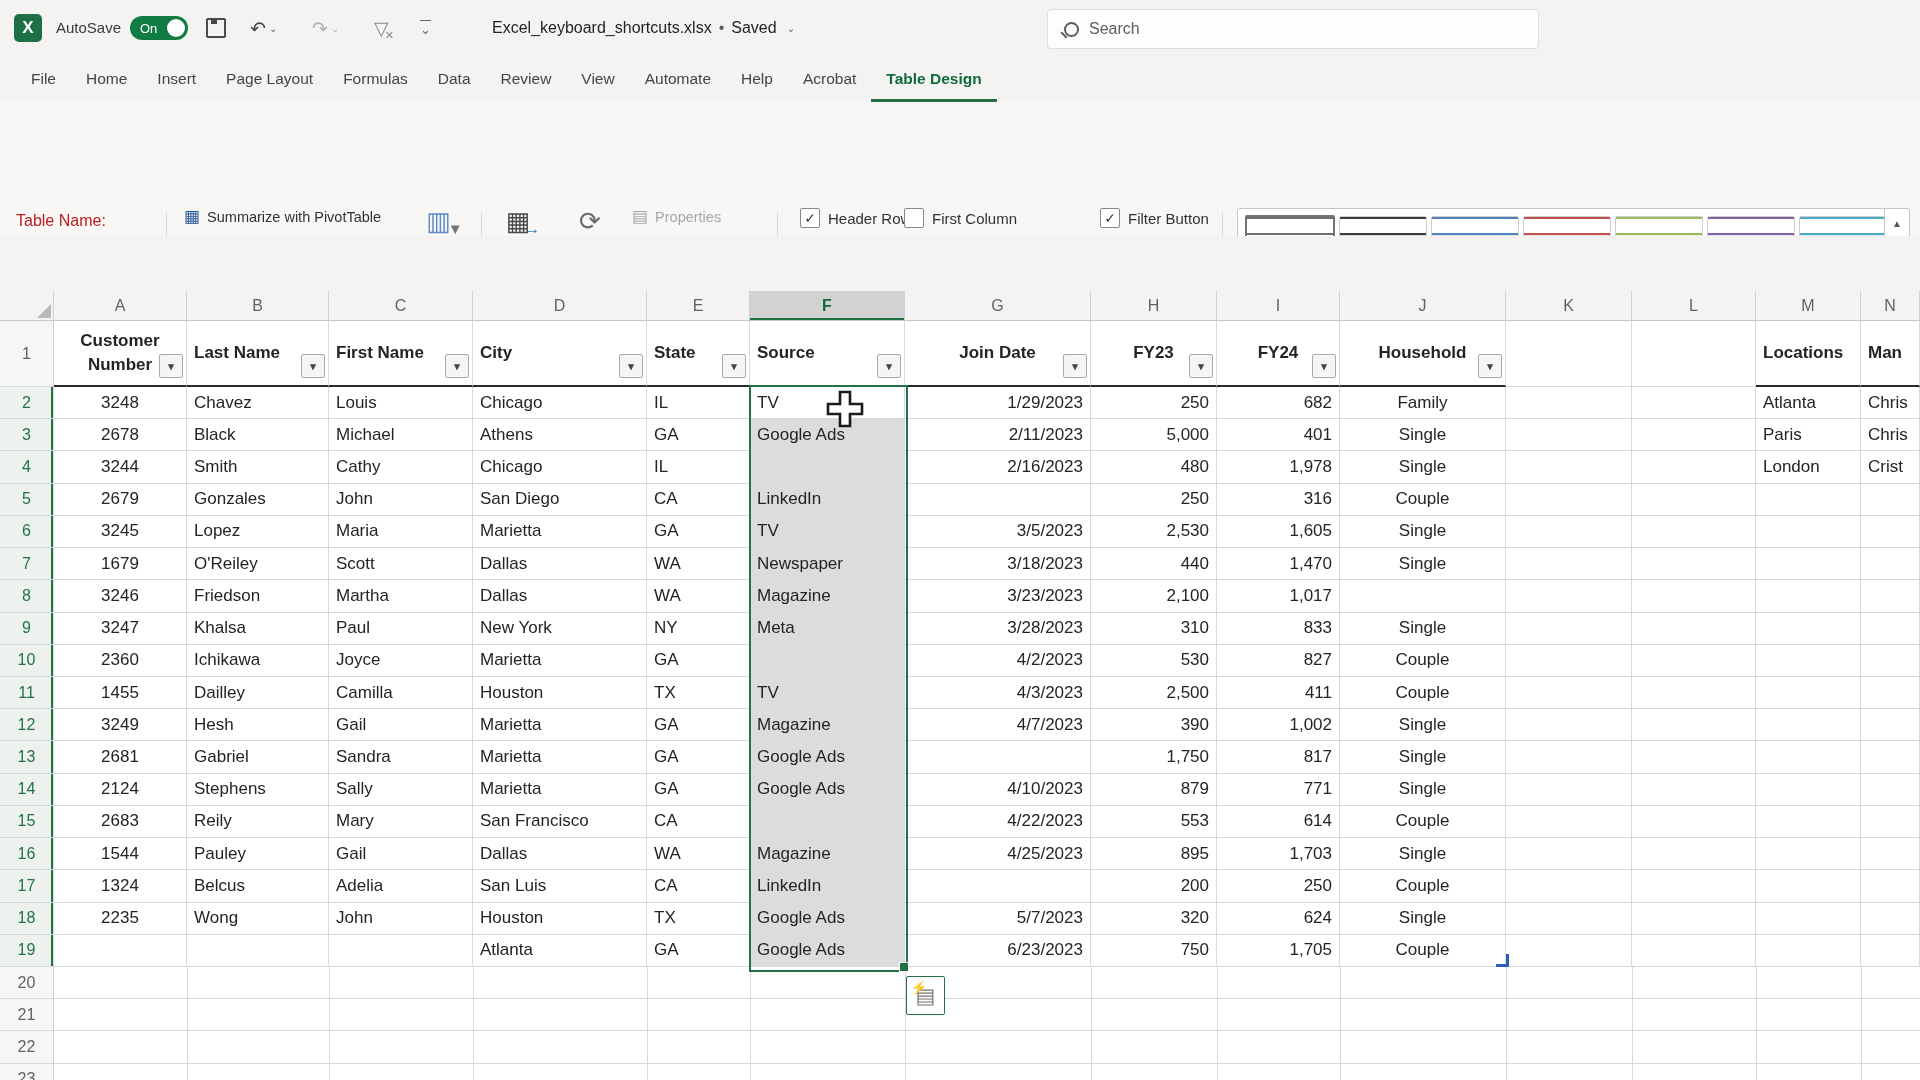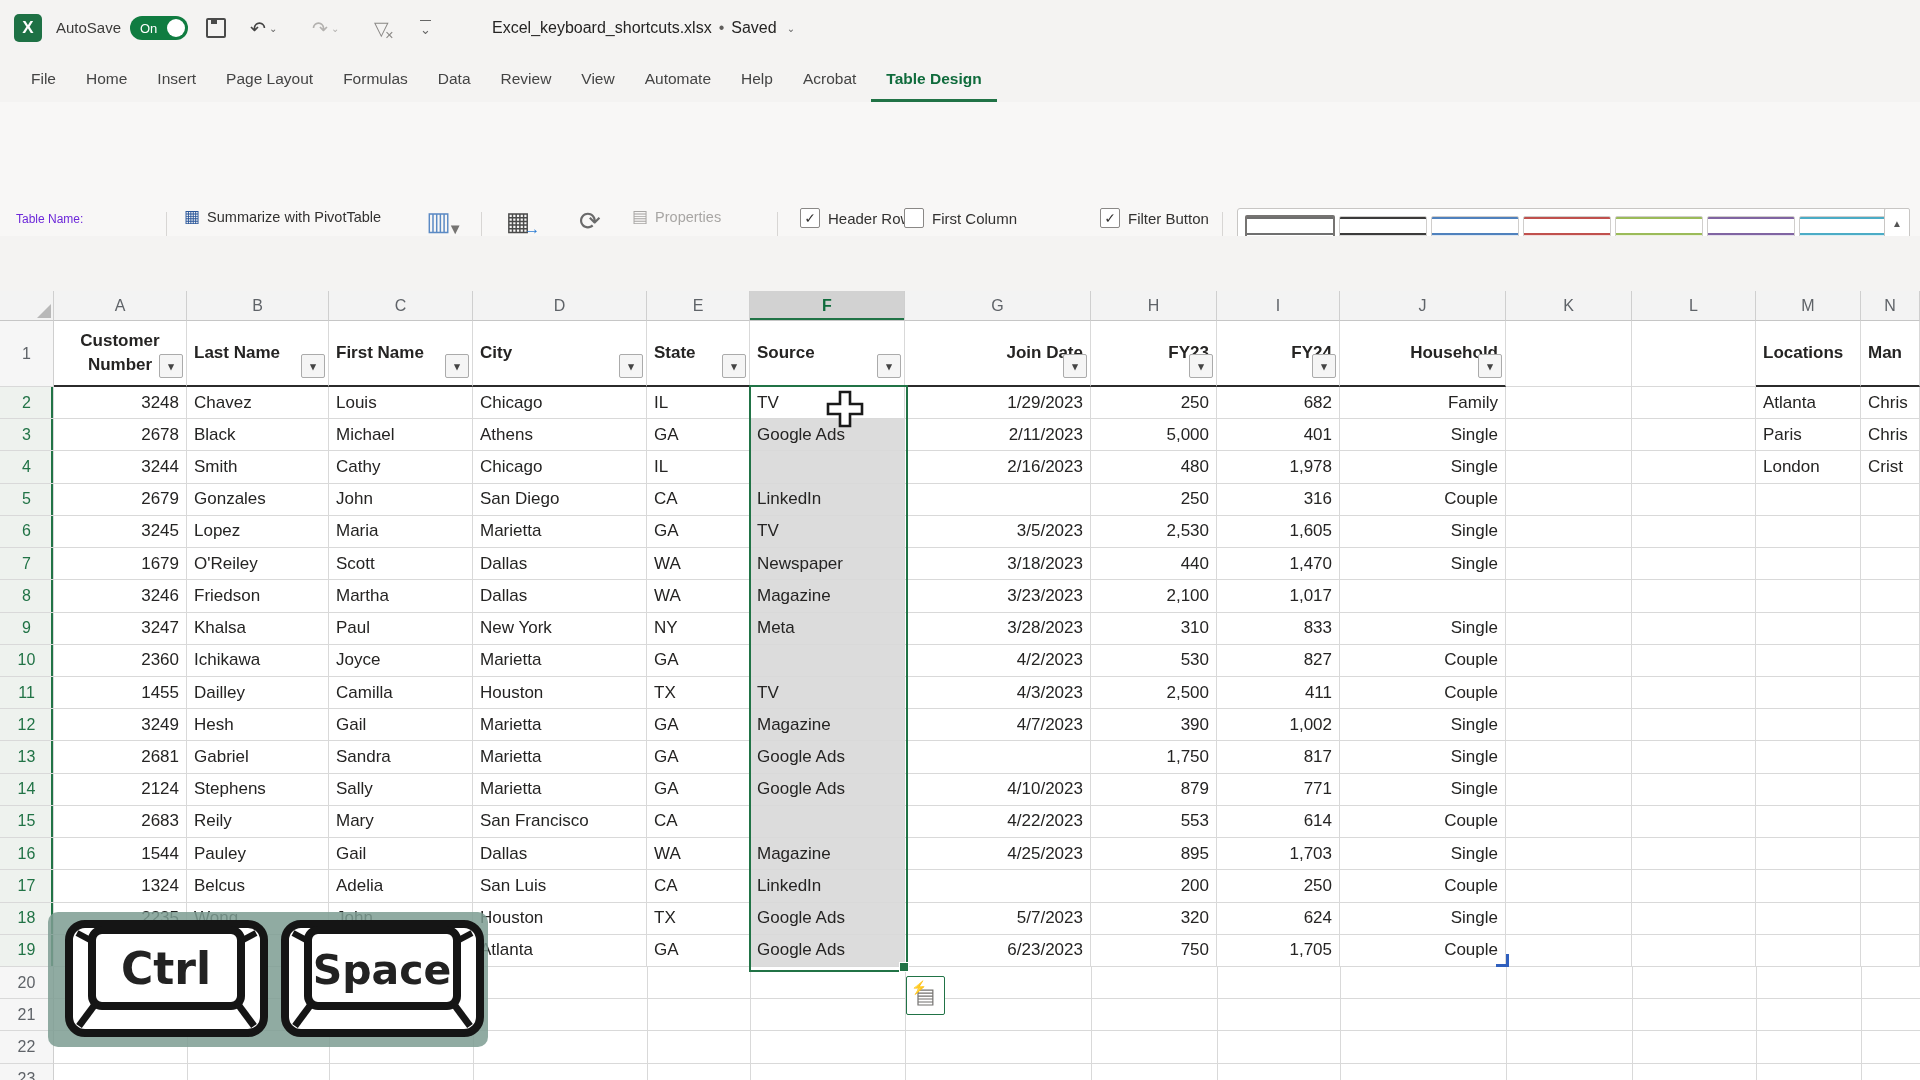--- a/index.html
+++ b/index.html
@@ -25,21 +25,21 @@
   .mag{width:11px;height:11px;border:2px solid #605e5c;border-radius:50%;margin:0 10px 0 16px;position:relative}
   .mag:after{content:"";position:absolute;left:-6px;top:10px;width:8px;height:2px;background:#605e5c;transform:rotate(45deg)}
   
   #tabs{left:0;top:56px;width:1920px;height:46px;background:#f4f3f2;display:flex;padding-left:16px}
   .tab{padding:0 15px;line-height:46px;font-size:15.5px;color:#444;white-space:nowrap}
   .tab.active{color:#0f6b3c;font-weight:bold;box-shadow:inset 0 -3px 0 #217346}
   
   #ribbon{left:0;top:102px;width:1920px;height:134px;background:#f8f7f6;border-bottom:1px solid #dddbd9}
   .vsep{top:110px;width:1px;height:100px;background:#d8d6d4}
   .glabel{top:214px;font-size:13.5px;color:#605e5c;text-align:center}
-  .rlbl{font-size:12px;color:#6d28d9}
+  .rlbl{font-size:16px;color:#b91c1c}
   .smallbtn{display:flex;align-items:center;gap:7px;font-size:14.5px;color:#323130;white-space:nowrap}
   .smallbtn.disabled{color:#a8a6a4}
   .nameinput{left:14px;top:134px;width:118px;height:28px;border:1px solid #8a8886;border-radius:3px;background:#fff;
              font-size:14.5px;padding:0 8px;display:flex;align-items:center}
   .icn{font-size:17px;line-height:1}
   .bigbtn{display:flex;flex-direction:column;align-items:center;font-size:14px;color:#323130;line-height:19px}
   .bigicon{font-size:26px;line-height:30px}
   .cb{display:flex;align-items:center;gap:8px}
   .cbx{width:18px;height:18px;border:1.5px solid #8a8886;border-radius:2px;background:#fff;
        display:flex;align-items:center;justify-content:center;font-size:14px;color:#323130}
@@ -61,21 +61,21 @@
            display:flex;align-items:center;font-size:15px;padding:0 8px;color:#252423}
   .fbtns{top:245px;height:38px;display:flex;align-items:center;gap:16px;color:#8a8886;font-size:17px}
   #fxfield{left:292px;top:245px;width:1628px;height:38px;background:#fff;display:flex;align-items:center;
            font-size:15.5px;padding-left:10px;border-left:1px solid #e0dedc}
   
   #grid{left:0;top:291px;width:1920px;height:789px;display:grid;overflow:hidden;background:#fff;
         grid-template-columns:54px 133px 142px 144px 174px 103px 155px 186px 126px 123px 166px 126px 124px 105px 59px;
         grid-template-rows:30px 66px repeat(22,32.23px)}
   .cell{border-right:1px solid #d9d9d9;border-bottom:1px solid #d9d9d9;font-size:17px;
         display:flex;align-items:center;padding:0 7px;white-space:nowrap;overflow:hidden;background:#fff}
-  .c{justify-content:flex-end}.r{justify-content:flex-end}
+  .c{justify-content:center}.r{justify-content:flex-end}
   .lt{background:#f3f3f3;color:#5f6368;font-size:16px;justify-content:center;padding:0;
       border-right:1px solid #cfcfcf;border-bottom:1px solid #c6c6c6}
   .flt{background:#d2d2d2;color:#0f6b3c;box-shadow:inset 0 -2px 0 #217346;font-weight:bold}
   .corner{background:#f3f3f3;border-right:1px solid #cfcfcf;border-bottom:1px solid #c6c6c6;position:relative;padding:0}
   .corner:after{content:"";position:absolute;right:2px;bottom:2px;border-left:14px solid transparent;border-bottom:14px solid #b8b8b8}
   .rn{background:#f6f6f6;color:#5f6368;font-size:16px;justify-content:center;padding:0;border-right:1px solid #cfcfcf}
   .rns{background:#eef2ee;color:#217346;font-size:16px;justify-content:center;padding:0;box-shadow:inset -2px 0 0 #217346}
   .hc{font-weight:bold;position:relative}
   .hd{border-bottom:2px solid #2b2b2b}
   .fs{background:#dcdcdc}
@@ -134,20 +134,24 @@
       </div>
     <div class="abs qat" style="left:420px;color:#666;font-size:13px">
         <span style="border-top:1.5px solid #666;padding-top:1px">⌄</span>
       </div>
     <div class="abs" id="filetitle">
       <span>Excel_keyboard_shortcuts.xlsx</span>
       <span style="color:#605e5c">•</span>
       <span>Saved</span>
       <span class="chev">⌄</span>
     </div>
+    <div class="abs" id="searchbox">
+      <span class="mag"></span>
+      <span>Search</span>
+    </div>
   </div>
 
   <div class="abs" id="tabs">
     <span class="tab">File</span>
     <span class="tab">Home</span>
     <span class="tab">Insert</span>
     <span class="tab">Page Layout</span>
     <span class="tab">Formulas</span>
     <span class="tab">Data</span>
     <span class="tab">Review</span>
@@ -674,38 +678,18 @@
 
   <div class="abs" id="selbox"></div>
   <div class="abs" id="fillhandle"></div>
   <div class="abs" id="tblhandle"></div>
 
   <div id="qa" class="abs">
     <span class="grid-glyph">▤</span>
     <span class="bolt">⚡</span>
   </div>
 
-  <div class="abs" id="kpanel">
-    <svg class="keycap" style="left:16px" viewBox="0 0 205 119">
-      <rect x="5" y="5" width="195" height="109" rx="16" fill="#ffffff" stroke="#151515" stroke-width="8"></rect>
-      <rect x="28" y="11" width="149" height="76" rx="10" fill="#ffffff" stroke="#151515" stroke-width="8"></rect>
-      <line x1="32" y1="84" x2="15" y2="107" stroke="#151515" stroke-width="7"></line>
-      <line x1="173" y1="84" x2="190" y2="107" stroke="#151515" stroke-width="7"></line>
-      <line x1="28" y1="22" x2="13" y2="14" stroke="#151515" stroke-width="6"></line>
-      <line x1="177" y1="22" x2="192" y2="14" stroke="#151515" stroke-width="6"></line>
-      <text x="102" y="65" text-anchor="middle" font-family="DejaVu Sans, sans-serif" font-size="44" font-weight="bold" fill="#222">Ctrl</text>
-    </svg>
-    <svg class="keycap" style="left:232px" viewBox="0 0 205 119">
-      <rect x="5" y="5" width="195" height="109" rx="16" fill="#ffffff" stroke="#151515" stroke-width="8"></rect>
-      <rect x="28" y="11" width="149" height="76" rx="10" fill="#ffffff" stroke="#151515" stroke-width="8"></rect>
-      <line x1="32" y1="84" x2="15" y2="107" stroke="#151515" stroke-width="7"></line>
-      <line x1="173" y1="84" x2="190" y2="107" stroke="#151515" stroke-width="7"></line>
-      <line x1="28" y1="22" x2="13" y2="14" stroke="#151515" stroke-width="6"></line>
-      <line x1="177" y1="22" x2="192" y2="14" stroke="#151515" stroke-width="6"></line>
-      <text x="102" y="65" text-anchor="middle" font-family="DejaVu Sans, sans-serif" font-size="41" font-weight="bold" fill="#222">Space</text>
-    </svg>
-  </div>
 
   <svg class="abs" id="pluscursor" width="50" height="50" viewBox="0 0 50 50">
     <path d="M20 8 h10 v12 h12 v10 h-12 v12 h-10 v-12 h-12 v-10 h12 z" fill="#ffffff" stroke="#1a1a1a" stroke-width="2.6"></path>
   </svg>
 
 </div>
 
 </body></html>

